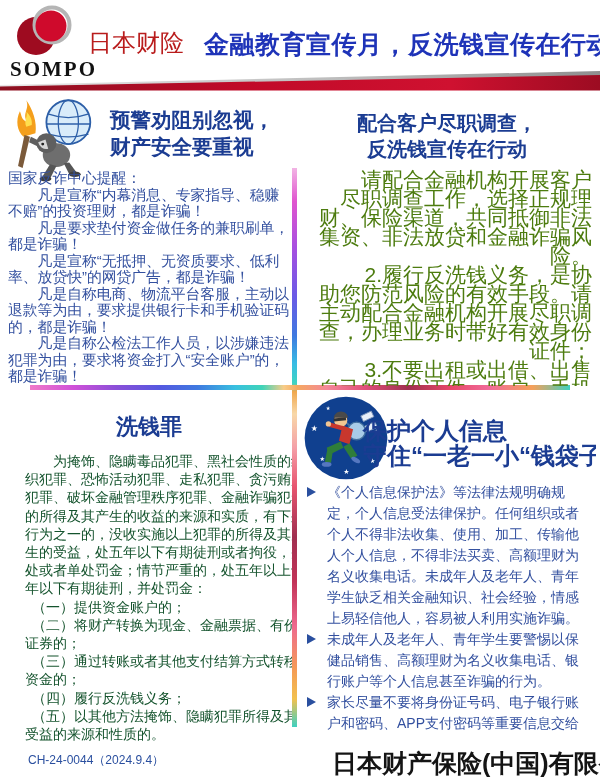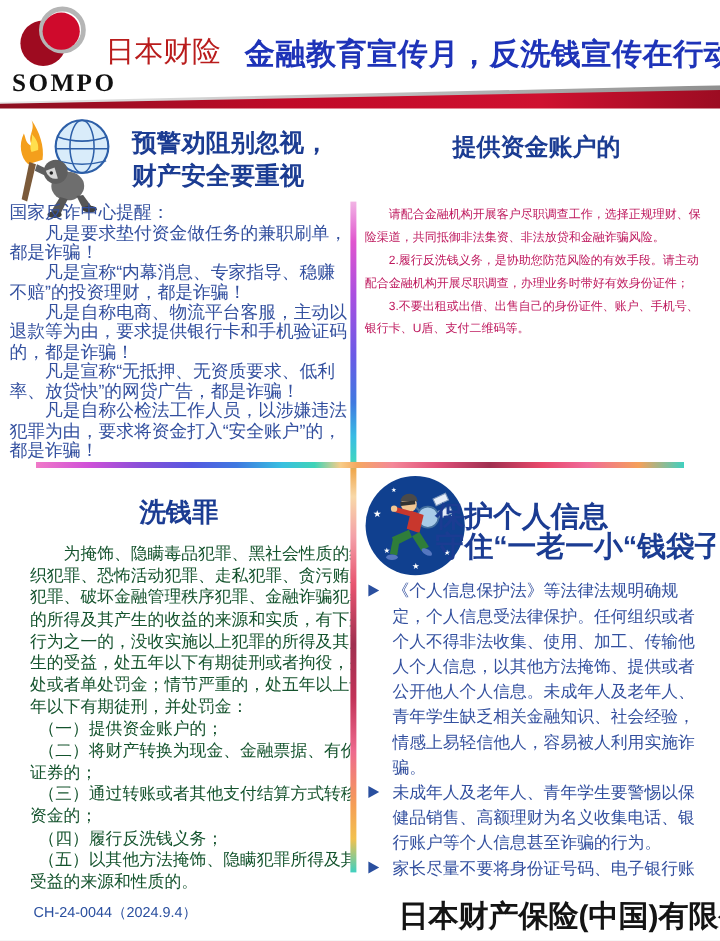--- a/index.html
+++ b/index.html
@@ -42,21 +42,21 @@
   .tl-mascot { position:absolute; left:2px; top:2px; width:96px; height:88px; }
   .tl-title  { position:absolute; left:104px; top:12px; font-size:20.5px; line-height:27px; }
   .tl-body   { position:absolute; left:2px; top:76px; width:283px;
                font-size:14.8px; line-height:16.5px; color:#33509f; }
   .tl-body p { margin:0; }
   .indent { text-indent:2em; }
 
   .tr-title { position:absolute; left:0; top:16px; width:100%; text-align:center;
               font-size:20px; line-height:26px; }
   .tr-body  { position:absolute; left:4px; top:76px; width:288px;
-              font-size:10px; line-height:19px; color:#be185d; }
+              font-size:21px; line-height:19px; color:#4d7c0f;text-align:right; }
   .tr-body p { margin:0; }
 
   .bl-title { position:absolute; left:0; top:14px; width:100%; text-align:center;
               font-size:22px; }
   .bl-body  { position:absolute; left:19px; top:54px; width:283px;
               font-size:14px; line-height:18.2px; color:#14532d; }
   .bl-body p { margin:0; }
   .law-item { text-indent:0.5em; }
 
   .br-mascot { position:absolute; left:4px; top:4px; width:88px; height:88px; }
@@ -129,31 +129,32 @@
       <path d="M61 73 L67 85 L75 83 L67 72 Z" fill="#565656"></path>
       <ellipse cx="41" cy="90" rx="6.5" ry="3" fill="#3f3f3f"></ellipse>
       <ellipse cx="73" cy="85" rx="6.5" ry="3" fill="#3f3f3f"></ellipse>
     </svg>
     <div class="sec-title tl-title">
       <div>预警劝阻别忽视，</div>
       <div>财产安全要重视</div>
     </div>
     <div class="tl-body">
       <p>国家反诈中心提醒：</p>
+      <p class="indent">凡是宣称“内幕消息、专家指导、稳赚不赔”的投资理财，都是诈骗！</p>
       <p class="indent">凡是要求垫付资金做任务的兼职刷单，都是诈骗！</p>
-      <p class="indent">凡是宣称“内幕消息、专家指导、稳赚不赔”的投资理财，都是诈骗！</p>
+      <p class="indent">凡是宣称“无抵押、无资质要求、低利率、放贷快”的网贷广告，都是诈骗！</p>
       <p class="indent">凡是自称电商、物流平台客服，主动以退款等为由，要求提供银行卡和手机验证码的，都是诈骗！</p>
-      <p class="indent">凡是宣称“无抵押、无资质要求、低利率、放贷快”的网贷广告，都是诈骗！</p>
       <p class="indent">凡是自称公检法工作人员，以涉嫌违法犯罪为由，要求将资金打入“安全账户”的，都是诈骗！</p>
     </div>
   </div>
 
   <div class="quad quad-tr">
     <div class="sec-title tr-title">
-      <div>提供资金账户的</div>
+      <div>配合客户尽职调查，</div>
+      <div>反洗钱宣传在行动</div>
     </div>
     <div class="tr-body">
       <p class="indent">请配合金融机构开展客户尽职调查工作，选择正规理财、保险渠道，共同抵御非法集资、非法放贷和金融诈骗风险。</p>
       <p class="indent">2.履行反洗钱义务，是协助您防范风险的有效手段。请主动配合金融机构开展尽职调查，办理业务时带好有效身份证件；</p>
       <p class="indent">3.不要出租或出借、出售自己的身份证件、账户、手机号、银行卡、U盾、支付二维码等。</p>
     </div>
   </div>
 
   <div class="quad quad-bl">
     <div class="sec-title bl-title">洗钱罪</div>
@@ -196,21 +197,21 @@
       <ellipse cx="28" cy="80" rx="5.5" ry="2.6" fill="#5577c0"></ellipse>
       <ellipse cx="61" cy="75" rx="5.5" ry="2.6" fill="#5577c0" transform="rotate(30 61 75)"></ellipse>
     </svg>
     <div class="sec-title br-title">
       <div>保护个人信息</div>
       <div>守住“一老一小“钱袋子</div>
     </div>
     <div class="br-bullets">
       <p class="bullet">
         <span class="arrow-marker"></span>
-        <span>《个人信息保护法》等法律法规明确规定，个人信息受法律保护。任何组织或者个人不得非法收集、使用、加工、传输他人个人信息，以其他方法掩饰、提供或者公开他人个人信息。未成年人及老年人、青年学生缺乏相关金融知识、社会经验，情感上易轻信他人，容易被人利用实施诈骗。</span>
+        <span>《个人信息保护法》等法律法规明确规定，个人信息受法律保护。任何组织或者个人不得非法收集、使用、加工、传输他人个人信息，不得非法买卖、高额理财为名义收集电话。未成年人及老年人、青年学生缺乏相关金融知识、社会经验，情感上易轻信他人，容易被人利用实施诈骗。</span>
       </p>
       <p class="bullet">
         <span class="arrow-marker"></span>
         <span>未成年人及老年人、青年学生要警惕以保健品销售、高额理财为名义收集电话、银行账户等个人信息甚至诈骗的行为。</span>
       </p>
       <p class="bullet">
         <span class="arrow-marker"></span>
         <span>家长尽量不要将身份证号码、电子银行账户和密码、APP支付密码等重要信息交给未成年人。</span>
       </p>
     </div>

